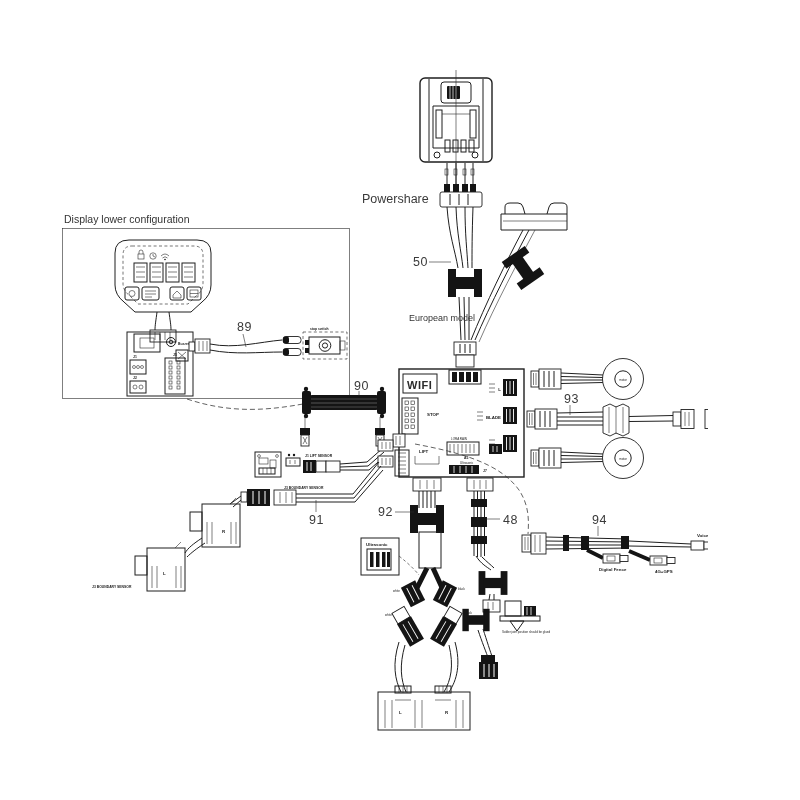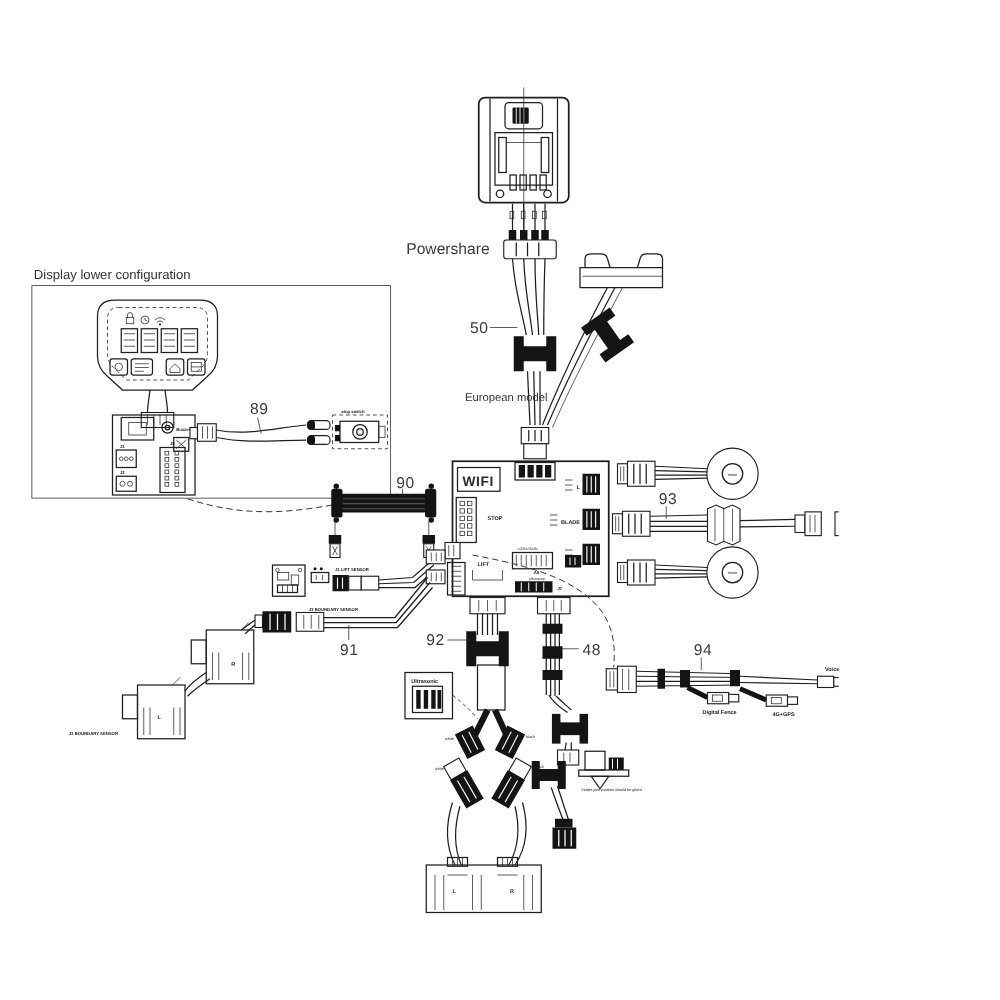--- a/index.html
+++ b/index.html
@@ -1,16 +1,16 @@
 <!DOCTYPE html>
 <html><head>
 <meta charset="utf-8">
 <style>
   html,body{margin:0;padding:0;background:#fff;}
-  .canvas{position:relative;width:671px;height:800px;background:#ffffff;overflow:hidden;}
+  .canvas{position:relative;width:671px;height:800px;background:#ffffff;overflow:hidden;margin-left:37px;}
   svg{font-family:"Liberation Sans",sans-serif;}
   .ln{fill:none;stroke:#1f1f1f;stroke-width:1;}
   .ln2{fill:none;stroke:#1f1f1f;stroke-width:1.4;}
   .lt{fill:none;stroke:#2a2a2a;stroke-width:.6;}
   .blk{fill:#141414;stroke:none;}
   .wht{fill:#ffffff;stroke:#1f1f1f;stroke-width:.9;}
   .dash{fill:none;stroke:#3a3a3a;stroke-width:.8;stroke-dasharray:5 3;}
   .dash2{fill:none;stroke:#3a3a3a;stroke-width:.7;stroke-dasharray:3 2.4;}
   text{fill:#2b2b2b;}
   .num{font-size:12.5px;fill:#3a3a3a;letter-spacing:.5px;}

